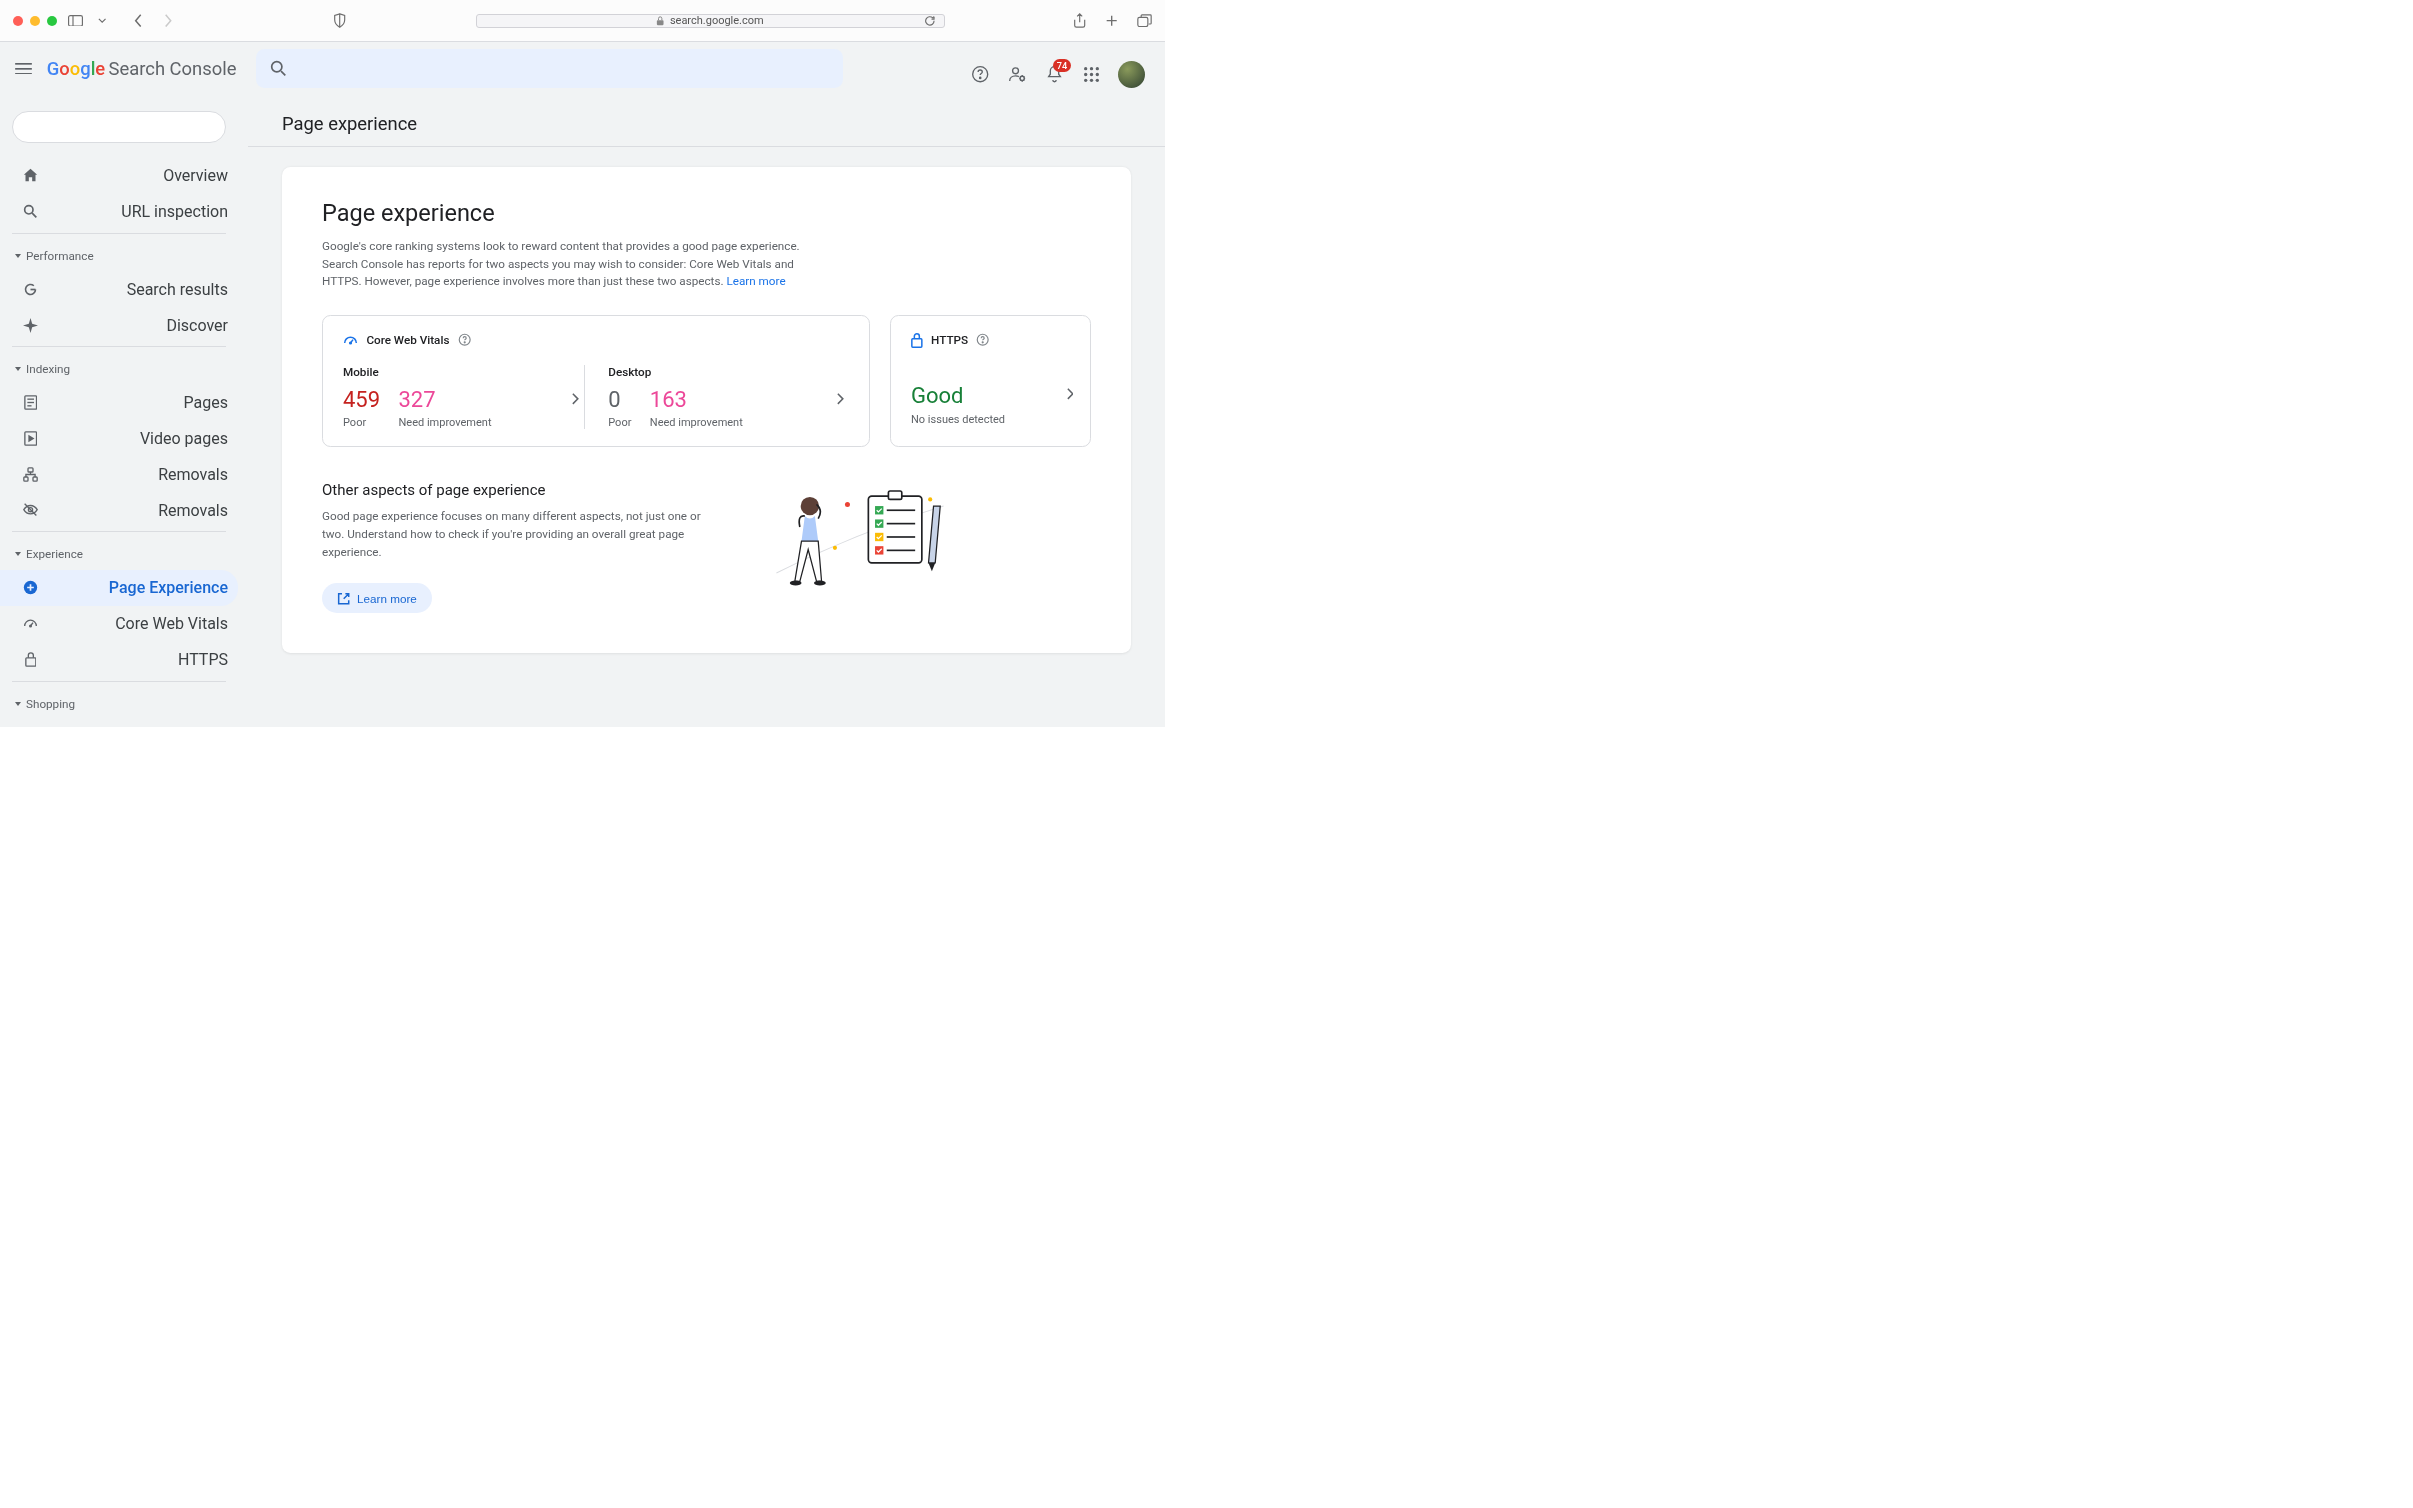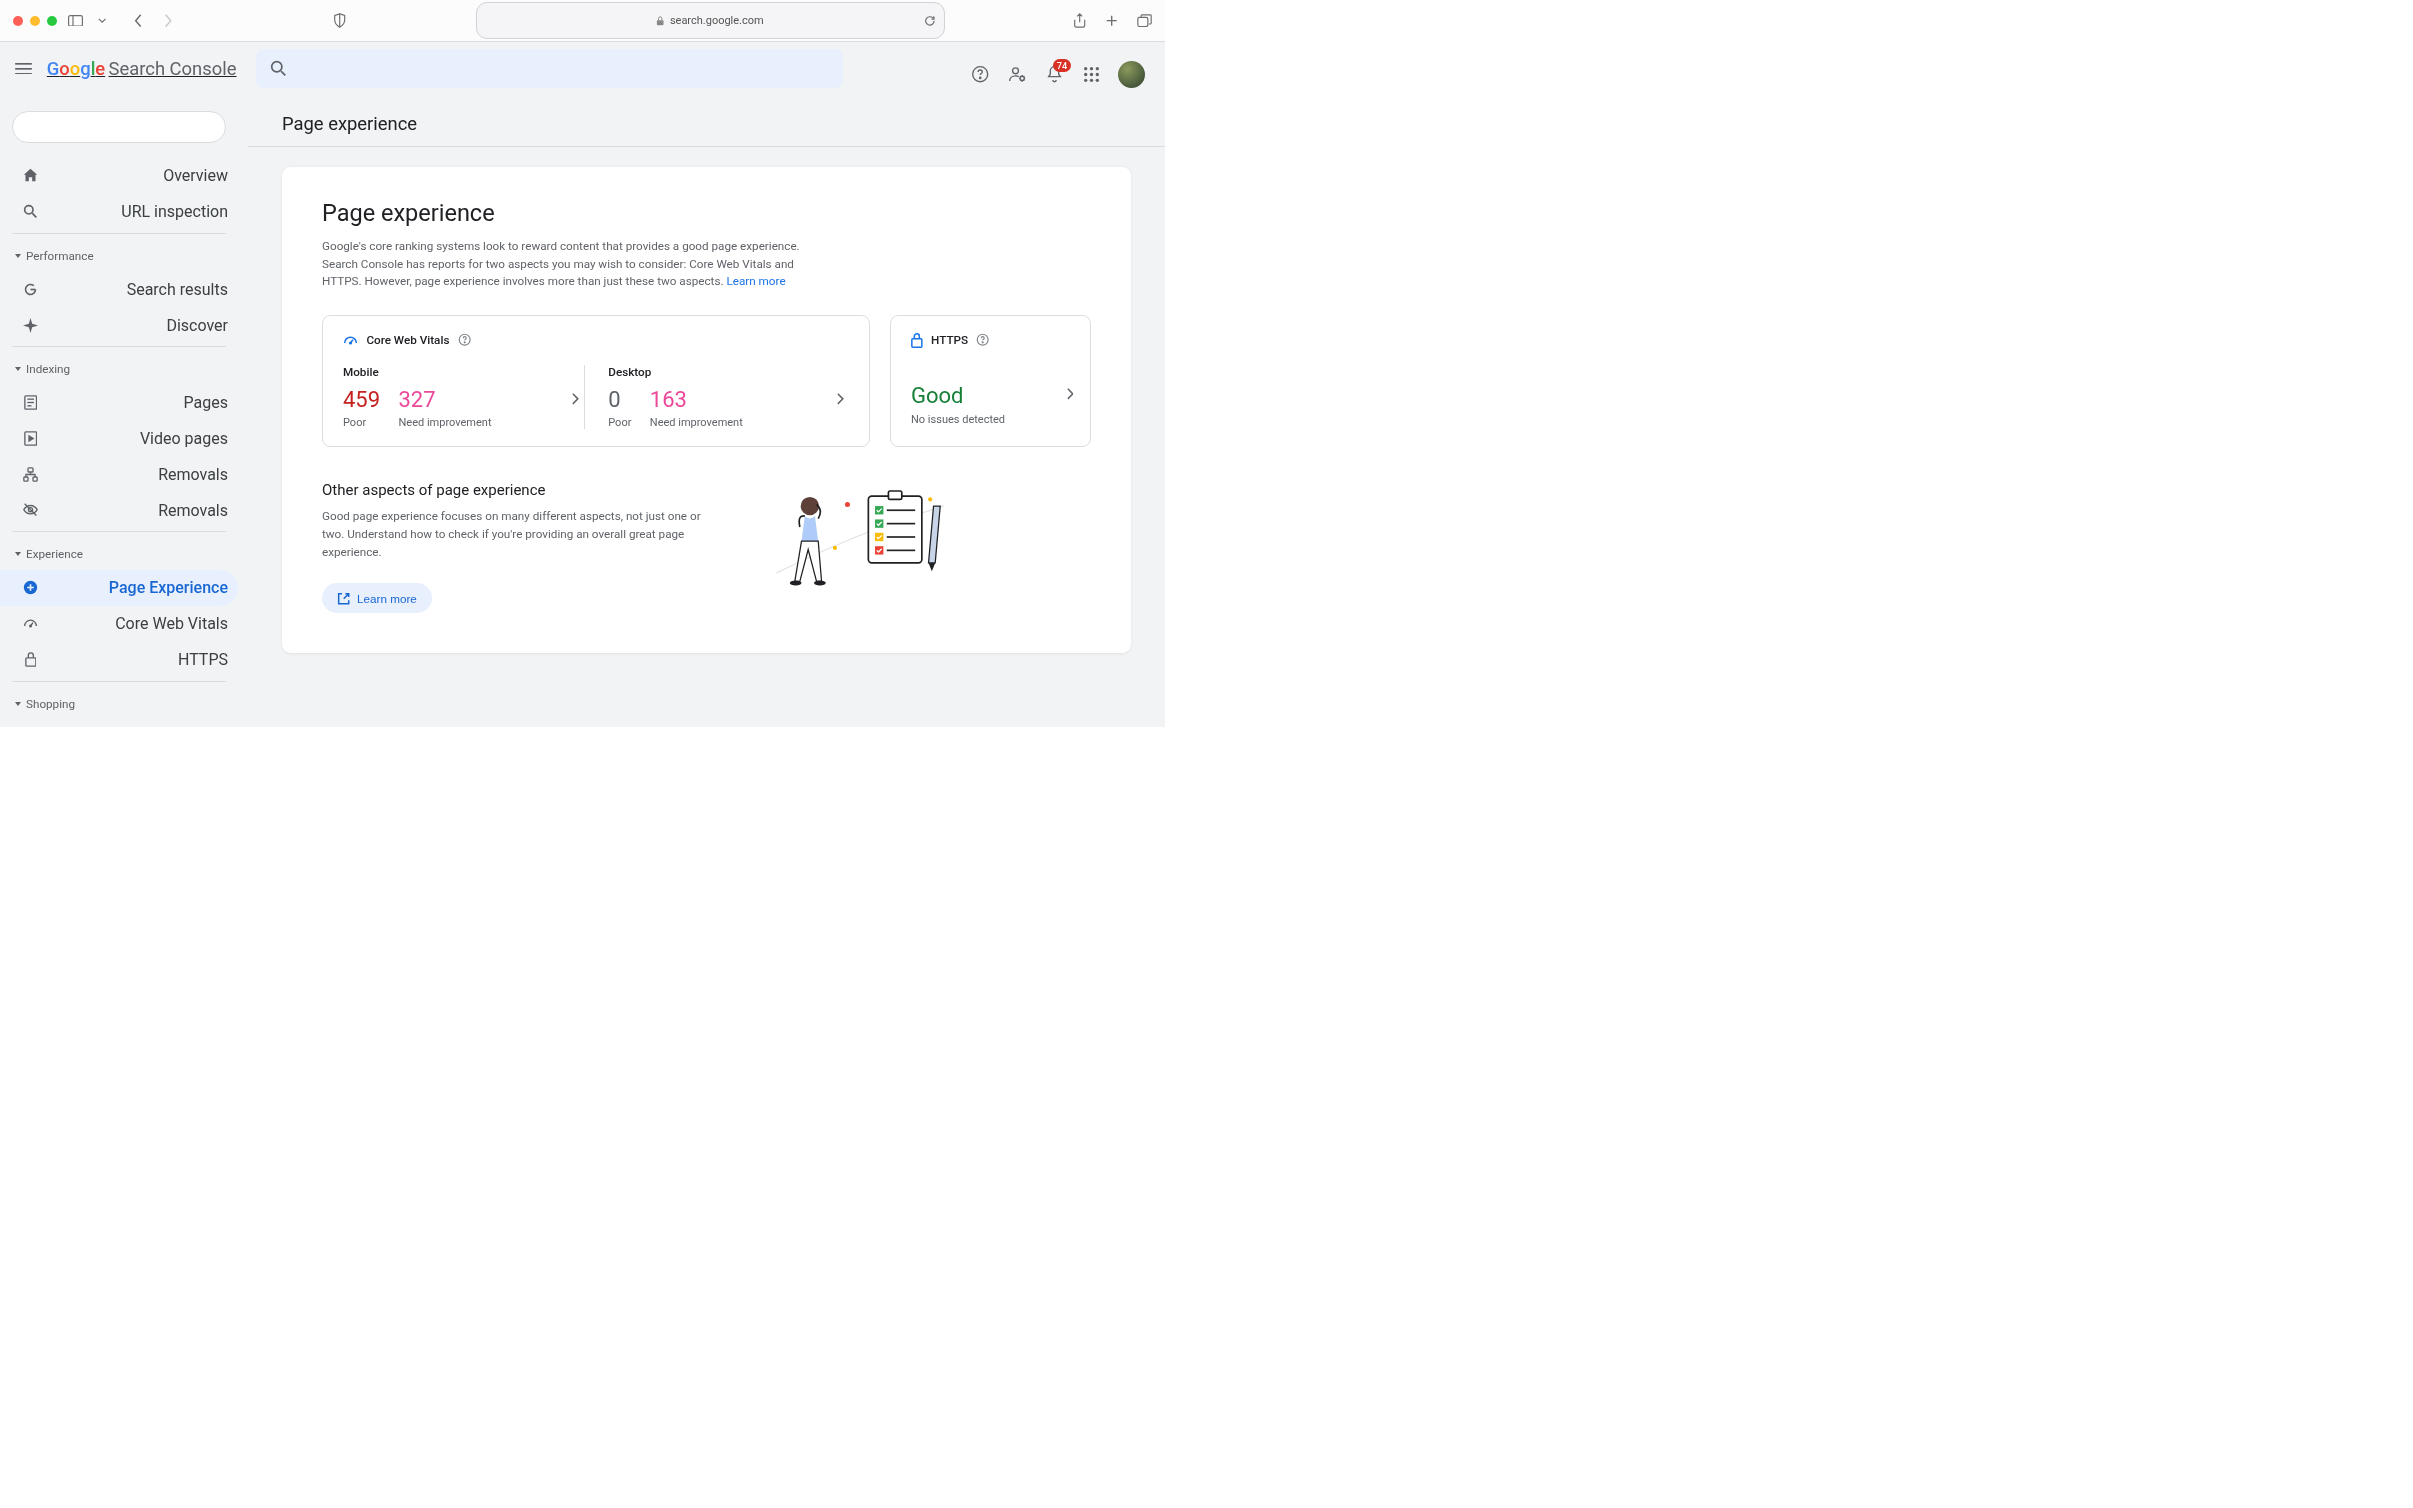--- a/index.html
+++ b/index.html
@@ -24,23 +24,23 @@
 .traffic-lights { display: flex; gap: 6.7px; }
 .tl { width: 10px; height: 10px; border-radius: 50%; }
 .tl-close { background: #ff5f57; }
 .tl-min { background: #febc2e; }
 .tl-max { background: #28c840; }
 .chrome-icon { width: 15px; height: 15px; color: #6e6e6e; display:flex; align-items:center; justify-content:center; }
 .chrome-nav { display:flex; gap:15px; margin-left:8.4px; }
 .chrome-flex { flex:1; display:flex; justify-content:center; }
 .addr-bar {
   width: 469px;
-  height: 37px;
+  height: 14px;
   border: 0.8px solid #d2d2d7;
-  border-radius: 11px;
+  border-radius: 3px;
   background: #f5f5f7;
   display: flex;
   align-items: center;
   justify-content: center;
   gap: 5px;
   font-size: 11px;
   color: #555;
   position: relative;
 }
 .addr-reload { position:absolute; right:6.7px; }
@@ -54,21 +54,20 @@
   padding: 0 20px 0 13.4px;
   background: #f1f3f4;
   border-bottom: 0.8px solid #f1f3f4;
 }
 .hamburger { margin-right: 13.4px; color:#5f6368; }
 .logo {
   display: flex;
   align-items: flex-end;
   font-size: 18.4px;
   margin-right: 20px;
-  text-decoration: underline;
 }
 .logo .g-b { color:#4285F4; } .logo .g-r{color:#EA4335;} .logo .g-y{color:#FBBC05;} .logo .g-g{color:#34A853;}
 .logo-suffix { color:#5f6368; margin-left: 3.4px; font-size: 18.4px; }
 .search-bar {
   flex: 1;
   max-width: 587px;
   height: 39px;
   background: #e8f0fe;
   border-radius: 8.4px;
   display:flex;

